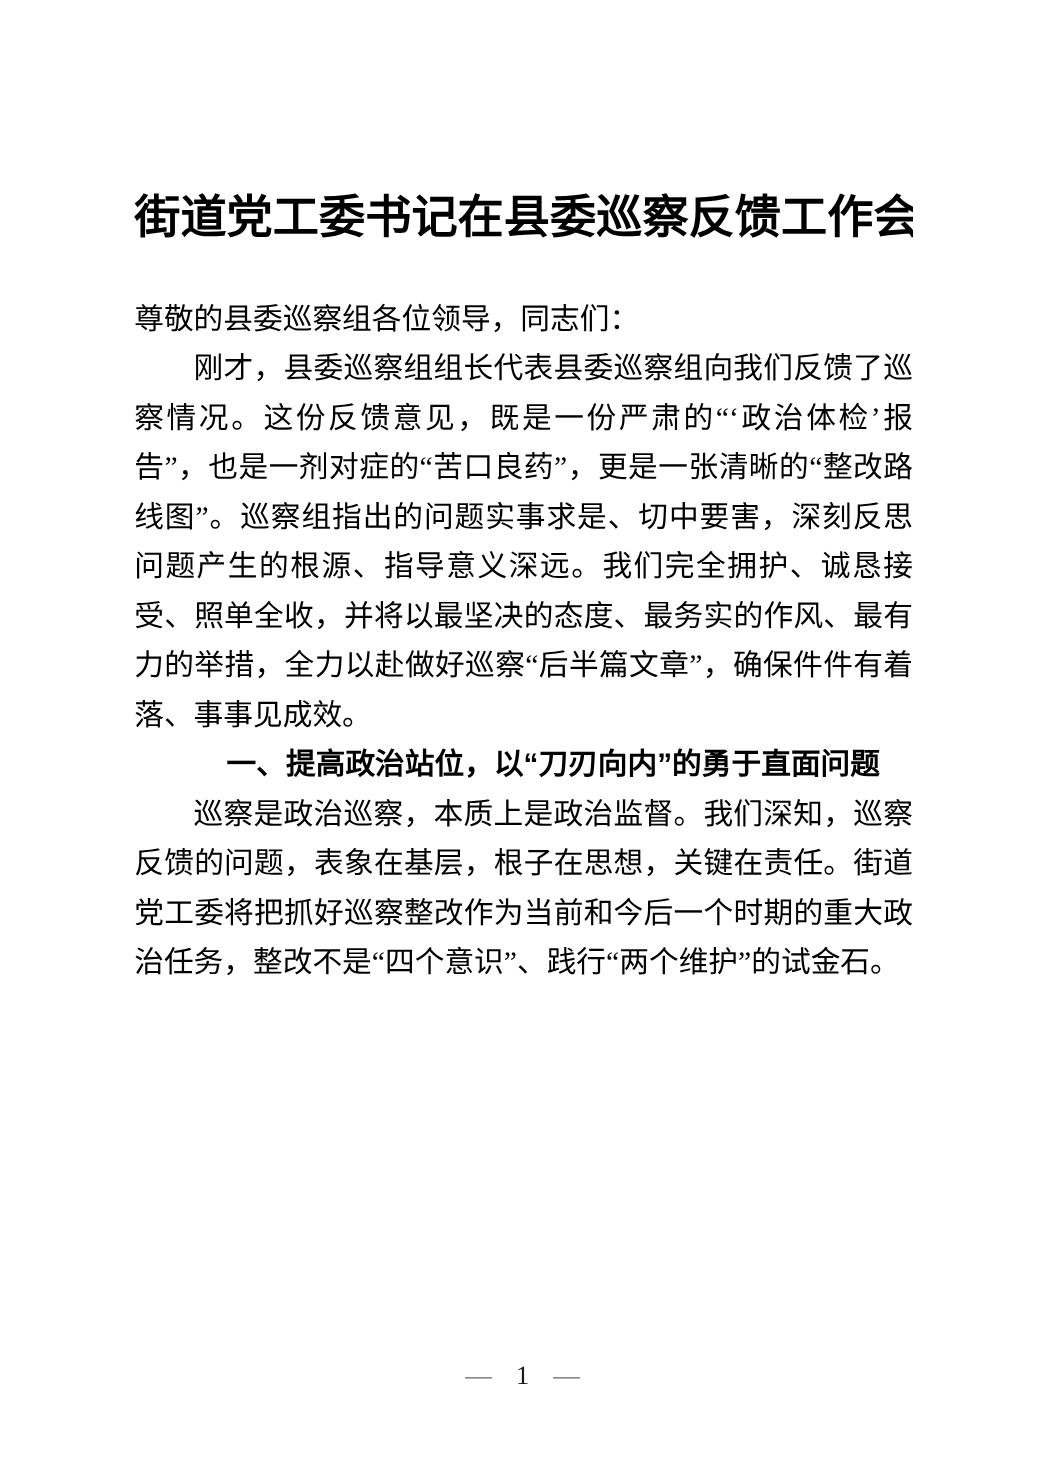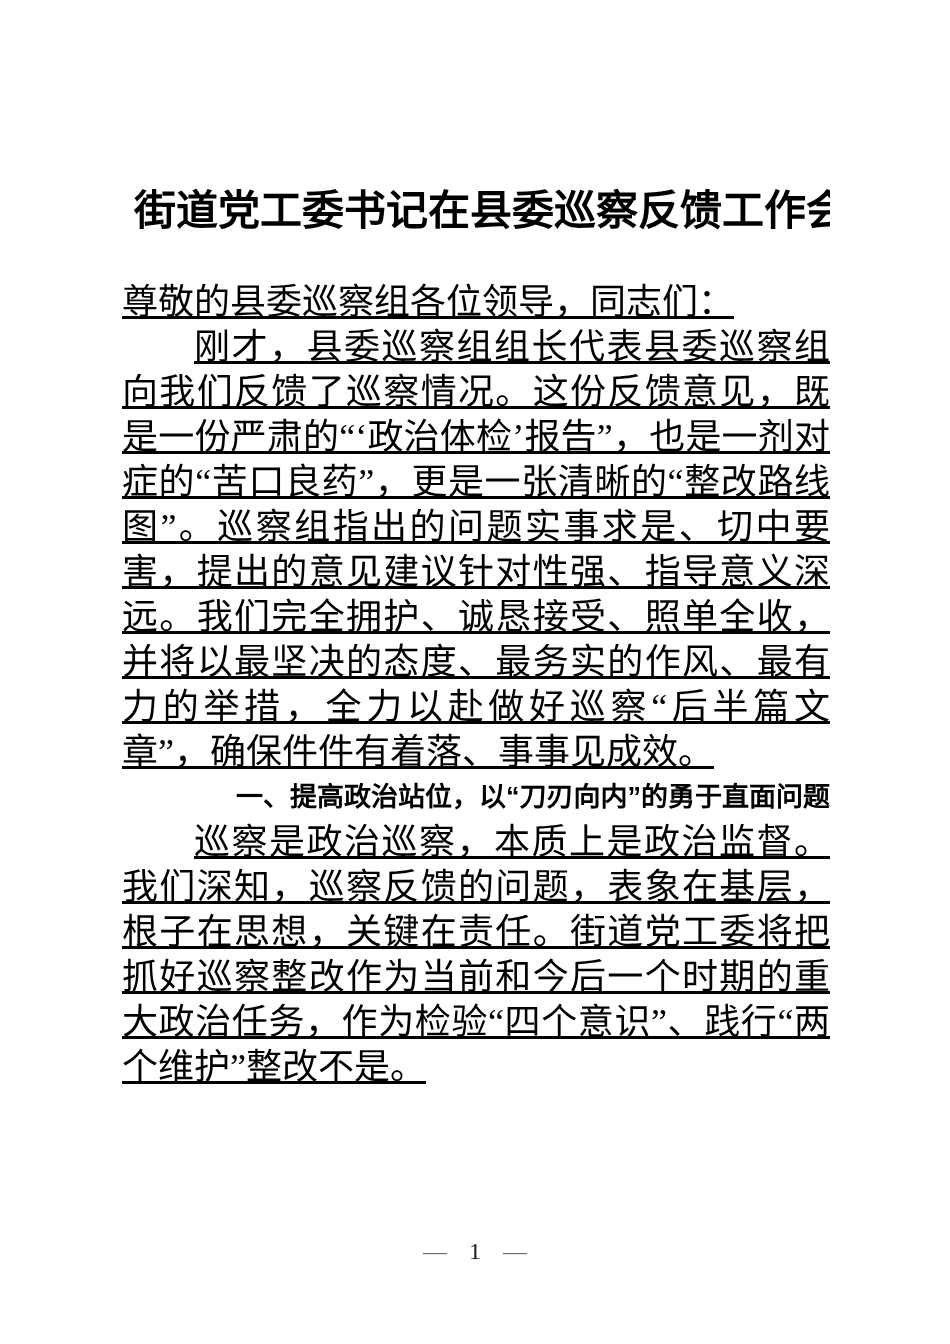--- a/index.html
+++ b/index.html
@@ -20,53 +20,52 @@
     position: absolute;
     left: 122px;
     top: 0;
     width: 708px;
     height: 1185px;
     padding-top: 174px;
     box-sizing: content-box;
     overflow: hidden;
   }
   .doc-title {
-    margin: 12px;
+    margin: 0;
     font-size: 42px;
     line-height: 50px;
     font-weight: bold;
     text-align: center;
     font-family: "Liberation Serif", serif;
     color: #000000;
   }
   .title-line {
     display: block;
     white-space: nowrap;
   }
   .body-text {
     margin: 0;
-    font-size: 36px;
+    font-size: 27px;
     line-height: 45px;
     text-align: justify;
     text-indent: 2em;
     color: #000000;
     font-family: "Liberation Serif", serif;
-    text-decoration: underline;
   }
   .salutation {
     text-indent: 0;
     margin-top: 44px;
   }
   .section-heading {
     margin: 0;
     font-size: 27px;
     line-height: 45px;
     font-weight: bold;
     text-indent: 2em;
-    text-align: right;
+    text-align: center;
     font-family: "Liberation Sans", sans-serif;
     color: #000000;
   }
   .footer {
     position: absolute;
     left: 0;
     right: 0;
     top: 1238px;
     text-align: center;
     font-size: 24px;
@@ -86,25 +85,25 @@
 <body>
 
 <div class="page">
   <div class="content">
     <h1 class="doc-title">
       <span class="title-line">街道党工委书记在县委巡察反馈工作会</span>
     </h1>
 
     <p class="body-text salutation">尊敬的县委巡察组各位领导，同志们：</p>
 
-    <p class="body-text">刚才，县委巡察组组长代表县委巡察组向我们反馈了巡察情况。这份反馈意见，既是一份严肃的“‘政治体检’报告”，也是一剂对症的“苦口良药”，更是一张清晰的“整改路线图”。巡察组指出的问题实事求是、切中要害，提出的意见建议针对性强、指导意义深远。我们完全拥护、诚恳接受、照单全收，并将以最坚决的态度、最务实的作风、最有力的举措，全力以赴做好巡察“后半篇文章”，确保件件有着落、事事见成效。</p>
+    <p class="body-text">刚才，县委巡察组组长代表县委巡察组向我们反馈了巡察情况。这份反馈意见，既是一份严肃的“‘政治体检’报告”，也是一剂对症的“苦口良药”，更是一张清晰的“整改路线图”。巡察组指出的问题实事求是、切中要害，深刻反思问题产生的根源、指导意义深远。我们完全拥护、诚恳接受、照单全收，并将以最坚决的态度、最务实的作风、最有力的举措，全力以赴做好巡察“后半篇文章”，确保件件有着落、事事见成效。</p>
 
     <h2 class="section-heading">一、提高政治站位，以“刀刃向内”的勇于直面问题</h2>
 
-    <p class="body-text">巡察是政治巡察，本质上是政治监督。我们深知，巡察反馈的问题，表象在基层，根子在思想，关键在责任。街道党工委将把抓好巡察整改作为当前和今后一个时期的重大政治任务，作为检验“四个意识”、践行“两个维护”整改不是。</p>
+    <p class="body-text">巡察是政治巡察，本质上是政治监督。我们深知，巡察反馈的问题，表象在基层，根子在思想，关键在责任。街道党工委将把抓好巡察整改作为当前和今后一个时期的重大政治任务，整改不是“四个意识”、践行“两个维护”的试金石。</p>
 
   </div>
 
   <div class="footer">
     <span class="footer-dash">—</span>
     <span class="footer-num">1</span>
     <span class="footer-dash">—</span>
   </div>
 </div>
 

